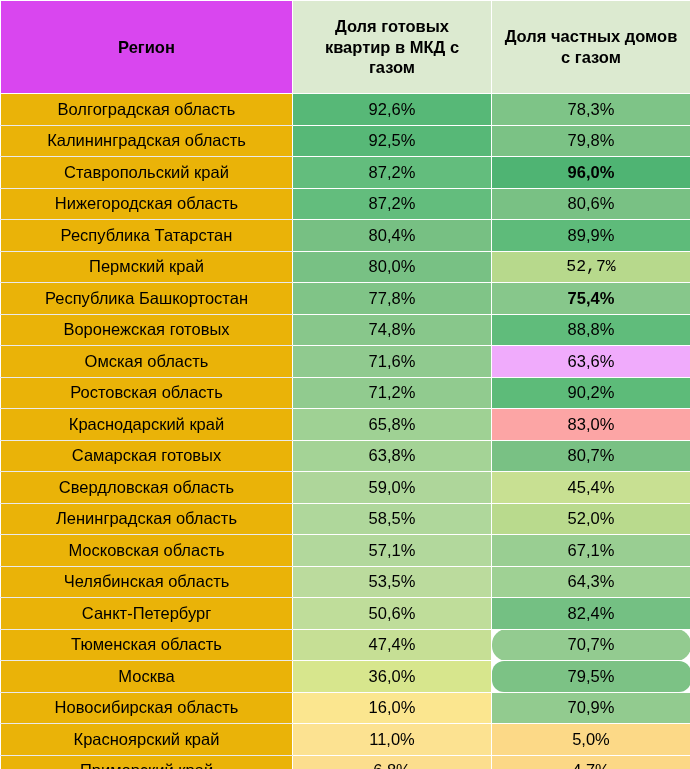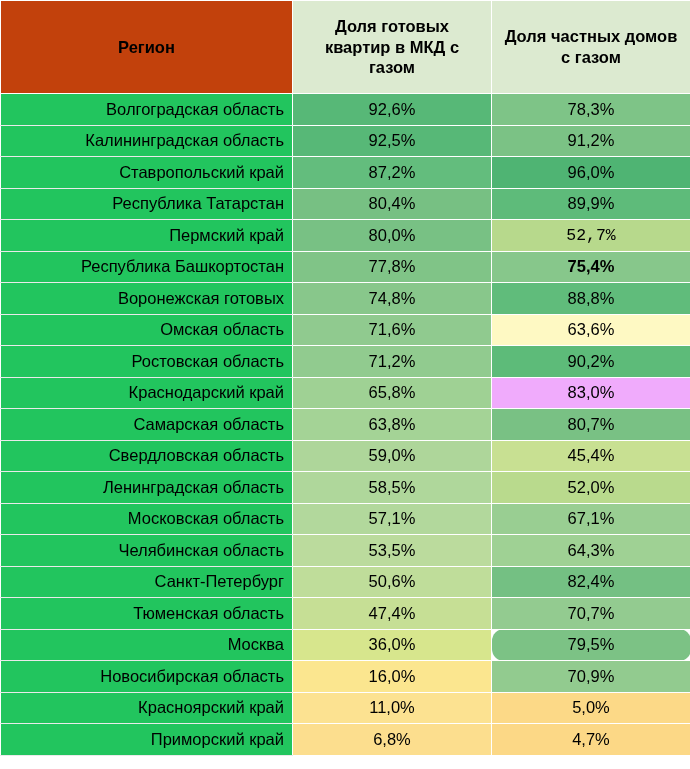--- a/index.html
+++ b/index.html
@@ -34,36 +34,36 @@
     color: #000000;
     font-size: 16.5px;
     font-weight: bold;
     text-align: center;
     vertical-align: middle;
     height: 88px;
     padding: 2px 10px;
     line-height: 1.25;
   }
   thead th.region-head {
-    background: #c2410c;
+    background: #d946ef;
   }
 
   tbody td {
     border: 1px solid #ffffff;
     height: 30.5px;
     font-size: 16.5px;
     color: #000000;
     padding: 0 8px;
     vertical-align: middle;
     white-space: nowrap;
     overflow: hidden;
   }
   tbody td.region {
-    background: #22c55e;
-    text-align: right;
+    background: #eab308;
+    text-align: center;
     border-left: 1px solid #ffffff;
     border-right: 1px solid #ffffff;
     border-top: 1px solid #eaeaea;
     border-bottom: 1px solid #eaeaea;
   }
   tbody td.val {
     text-align: center;
   }
 </style>
 </head>
@@ -85,26 +85,31 @@
     </thead>
     <tbody id="tbody">
         <tr>
           <td class="region">Волгоградская область</td>
           <td class="val" style="background: rgb(87, 184, 119);">92,6%</td>
           <td class="val" style="background: rgb(126, 196, 135);">78,3%</td>
         </tr>
         <tr>
           <td class="region">Калининградская область</td>
           <td class="val" style="background: rgb(87, 184, 119);">92,5%</td>
-          <td class="val" style="background: rgb(123, 194, 133);">91,2%</td>
+          <td class="val" style="background: rgb(123, 194, 133);">79,8%</td>
         </tr>
         <tr>
           <td class="region">Ставропольский край</td>
           <td class="val" style="background: rgb(99, 189, 125);">87,2%</td>
-          <td class="val" style="background: rgb(79, 180, 115);">96,0%</td>
+          <td class="val" style="background: rgb(79, 180, 115); font-weight: bold;">96,0%</td>
+        </tr>
+        <tr>
+          <td class="region">Нижегородская область</td>
+          <td class="val" style="background: rgb(99, 189, 125);">87,2%</td>
+          <td class="val" style="background: rgb(121, 193, 132);">80,6%</td>
         </tr>
         <tr>
           <td class="region">Республика Татарстан</td>
           <td class="val" style="background: rgb(119, 192, 131);">80,4%</td>
           <td class="val" style="background: rgb(94, 187, 122);">89,9%</td>
         </tr>
         <tr>
           <td class="region">Пермский край</td>
           <td class="val" style="background: rgb(120, 193, 132);">80,0%</td>
           <td class="val" style="background: rgb(183, 217, 140); font-family: Liberation Mono, monospace;">52,7%</td>
@@ -115,34 +120,34 @@
           <td class="val" style="background: rgb(135, 199, 139); font-weight: bold;">75,4%</td>
         </tr>
         <tr>
           <td class="region">Воронежская готовых</td>
           <td class="val" style="background: rgb(136, 199, 139);">74,8%</td>
           <td class="val" style="background: rgb(96, 188, 123);">88,8%</td>
         </tr>
         <tr>
           <td class="region">Омская область</td>
           <td class="val" style="background: rgb(144, 202, 143);">71,6%</td>
-          <td class="val" style="background: #fef9c3;">63,6%</td>
+          <td class="val" style="background: #f0abfc;">63,6%</td>
         </tr>
         <tr>
           <td class="region">Ростовская область</td>
           <td class="val" style="background: rgb(145, 203, 143); margin-top: 44px;">71,2%</td>
           <td class="val" style="background: rgb(93, 187, 121);">90,2%</td>
         </tr>
         <tr>
           <td class="region">Краснодарский край</td>
           <td class="val" style="background: rgb(159, 209, 148);">65,8%</td>
-          <td class="val" style="background: #f0abfc;">83,0%</td>
-        </tr>
-        <tr>
-          <td class="region">Самарская область</td>
+          <td class="val" style="background: #fca5a5;">83,0%</td>
+        </tr>
+        <tr>
+          <td class="region">Самарская готовых</td>
           <td class="val" style="background: rgb(164, 211, 150);">63,8%</td>
           <td class="val" style="background: rgb(121, 193, 132); margin-top: 8px;">80,7%</td>
         </tr>
         <tr>
           <td class="region">Свердловская область</td>
           <td class="val" style="background: rgb(174, 214, 154); margin-top: 28px;">59,0%</td>
           <td class="val" style="background: rgb(200, 224, 146);">45,4%</td>
         </tr>
         <tr>
           <td class="region">Ленинградская область</td>
@@ -160,21 +165,21 @@
           <td class="val" style="background: rgb(159, 209, 148);">64,3%</td>
         </tr>
         <tr>
           <td class="region">Санкт-Петербург</td>
           <td class="val" style="background: rgb(191, 221, 154);">50,6%</td>
           <td class="val" style="background: rgb(116, 192, 131);">82,4%</td>
         </tr>
         <tr>
           <td class="region">Тюменская область</td>
           <td class="val" style="background: rgb(198, 223, 149);">47,4%</td>
-          <td class="val" style="background: rgb(147, 203, 144);">70,7%</td>
+          <td class="val" style="background: rgb(147, 203, 144); border-radius: 15px;">70,7%</td>
         </tr>
         <tr>
           <td class="region">Москва</td>
           <td class="val" style="background: rgb(215, 230, 141);">36,0%</td>
           <td class="val" style="background: rgb(124, 194, 133); border-radius: 12px;">79,5%</td>
         </tr>
         <tr>
           <td class="region">Новосибирская область</td>
           <td class="val" style="background: rgb(251, 230, 143);">16,0%</td>
           <td class="val" style="background: rgb(146, 203, 143);">70,9%</td>

